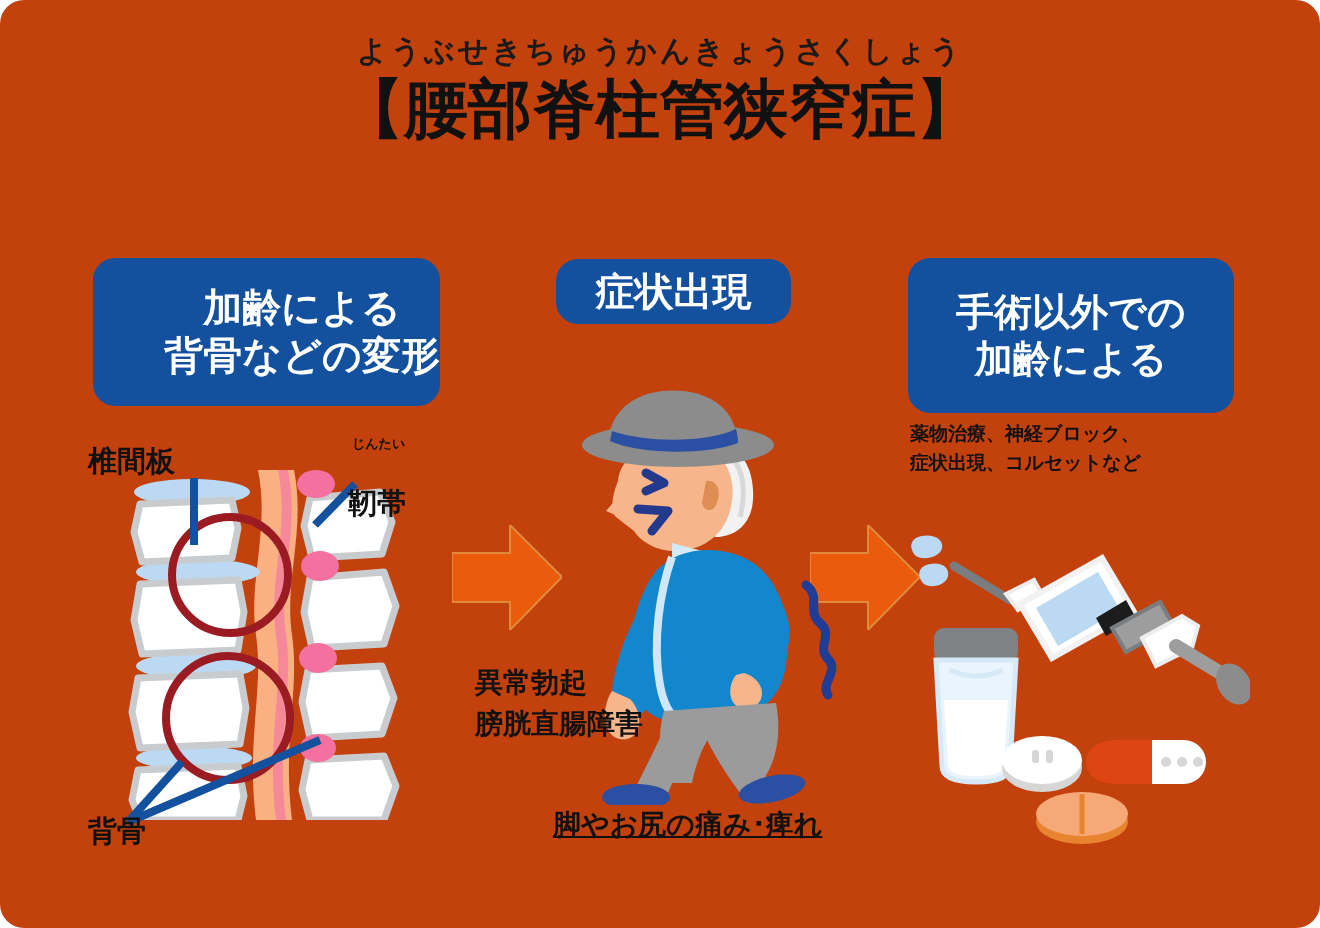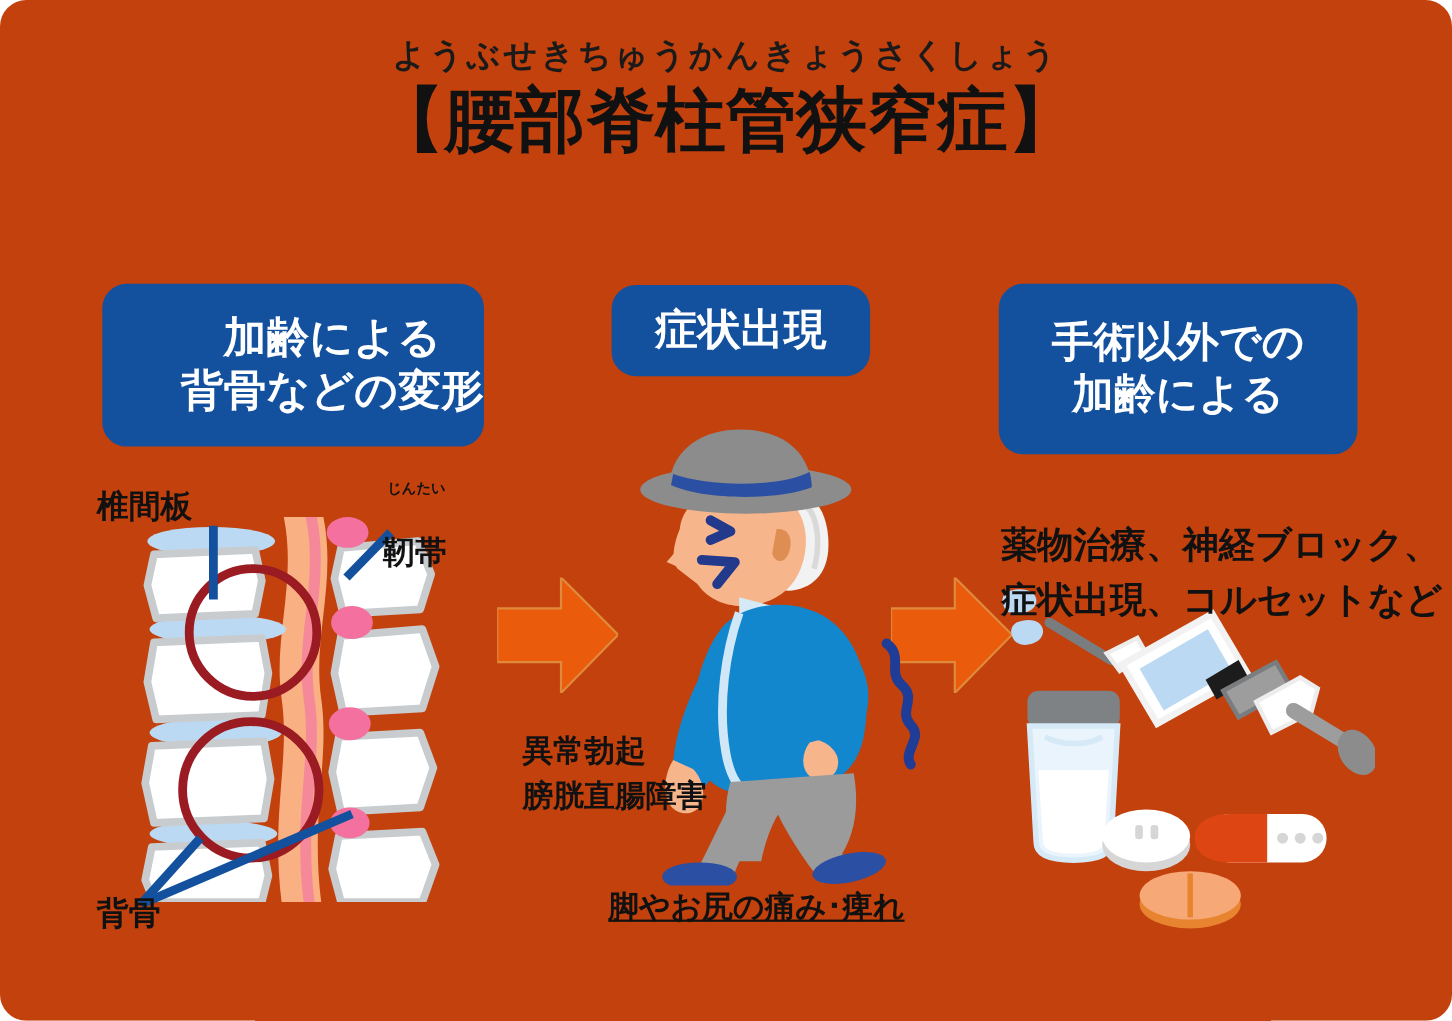--- a/index.html
+++ b/index.html
@@ -53,42 +53,42 @@
     color: #ffffff;
     font-weight: 800;
     display: flex;
     align-items: center;
     justify-content: center;
     text-align: center;
     line-height: 1.22;
     box-sizing: border-box;
   }
   #box-stage1 { left: 93px;  top: 258px; width: 347px; height: 148px; font-size: 39px; justify-content: flex-end; }
-  #box-stage2 { left: 556px; top: 259px; width: 235px; height: 83px;  font-size: 39px; }
+  #box-stage2 { left: 556px; top: 259px; width: 235px; height: 65px;  font-size: 39px; }
   #box-stage3 { left: 908px; top: 258px; width: 326px; height: 155px; font-size: 38px; }
   .blue-box .line2 { display: block; }
 
   
   .label {
     position: absolute;
     color: #111111;
     font-weight: 800;
     line-height: 1.35;
     white-space: nowrap;
   }
   #label-disc     { left: 88px;  top: 442px; font-size: 29px; }
   #label-ligament { left: 348px; top: 484px; font-size: 29px; }
   #furi-ligament  { left: 352px; top: 435px; font-size: 13px; font-weight: 700; }
   #label-spine    { left: 88px;  top: 812px; font-size: 29px; }
   #label-symptom-extra {
     left: 475px; top: 663px; font-size: 28px; line-height: 1.45;
   }
   #label-walk-pain { left: 553px; top: 806px; font-size: 28px; text-decoration: underline; }
   #label-treatments {
-    left: 910px; top: 470px; font-size: 33px; line-height: 1.5;
+    left: 910px; top: 420px; font-size: 19px; line-height: 1.5;
   }
   .label .l2 { display: block; }
 
   
   .arrow { position: absolute; }
 
   
   .art { position: absolute; }
   #spine-art  { left: 120px; top: 470px; }
   #person-art { left: 560px; top: 385px; }

